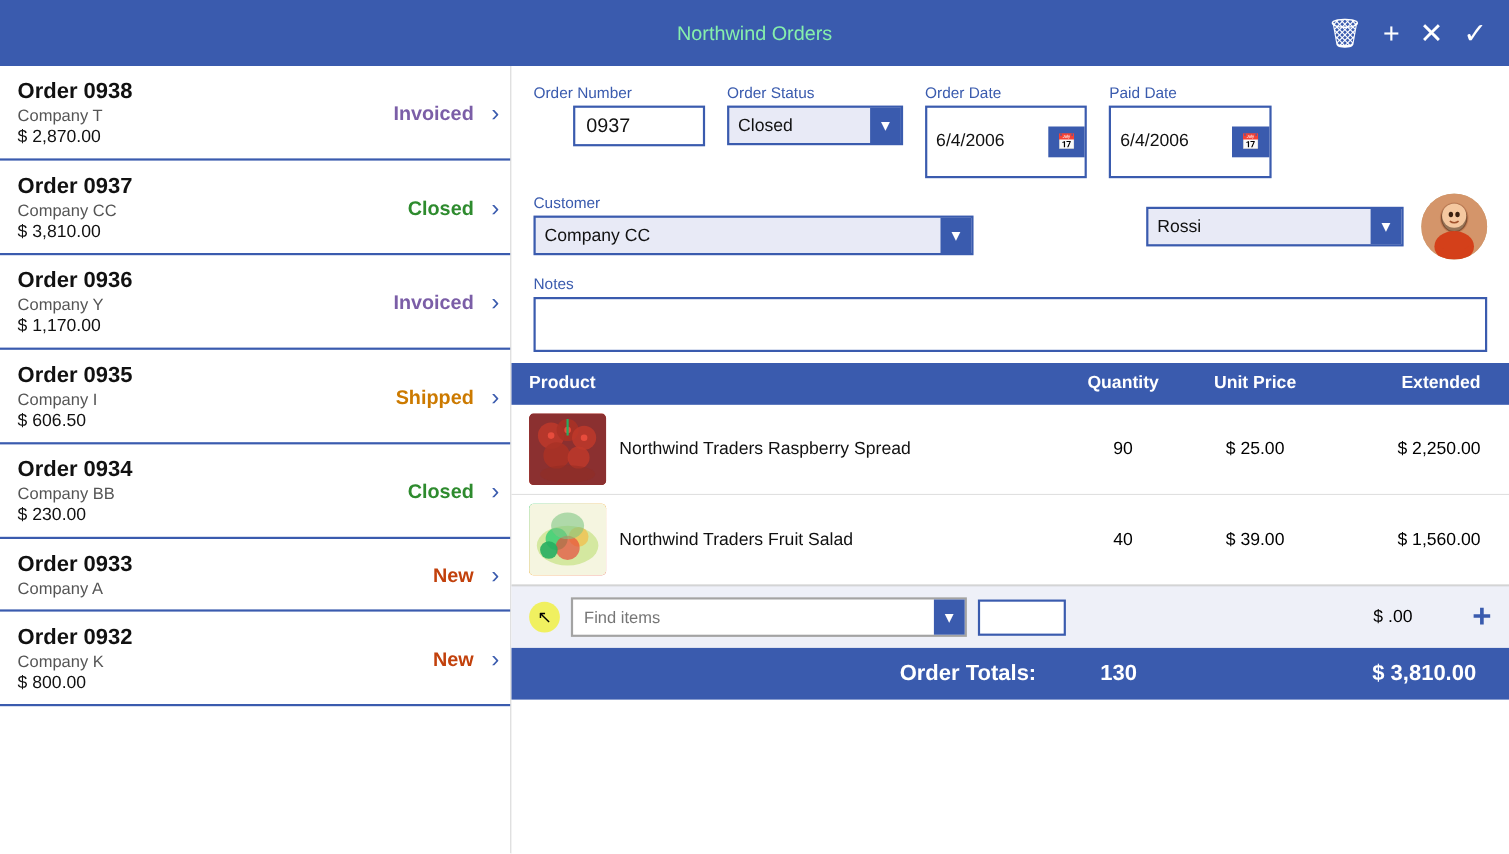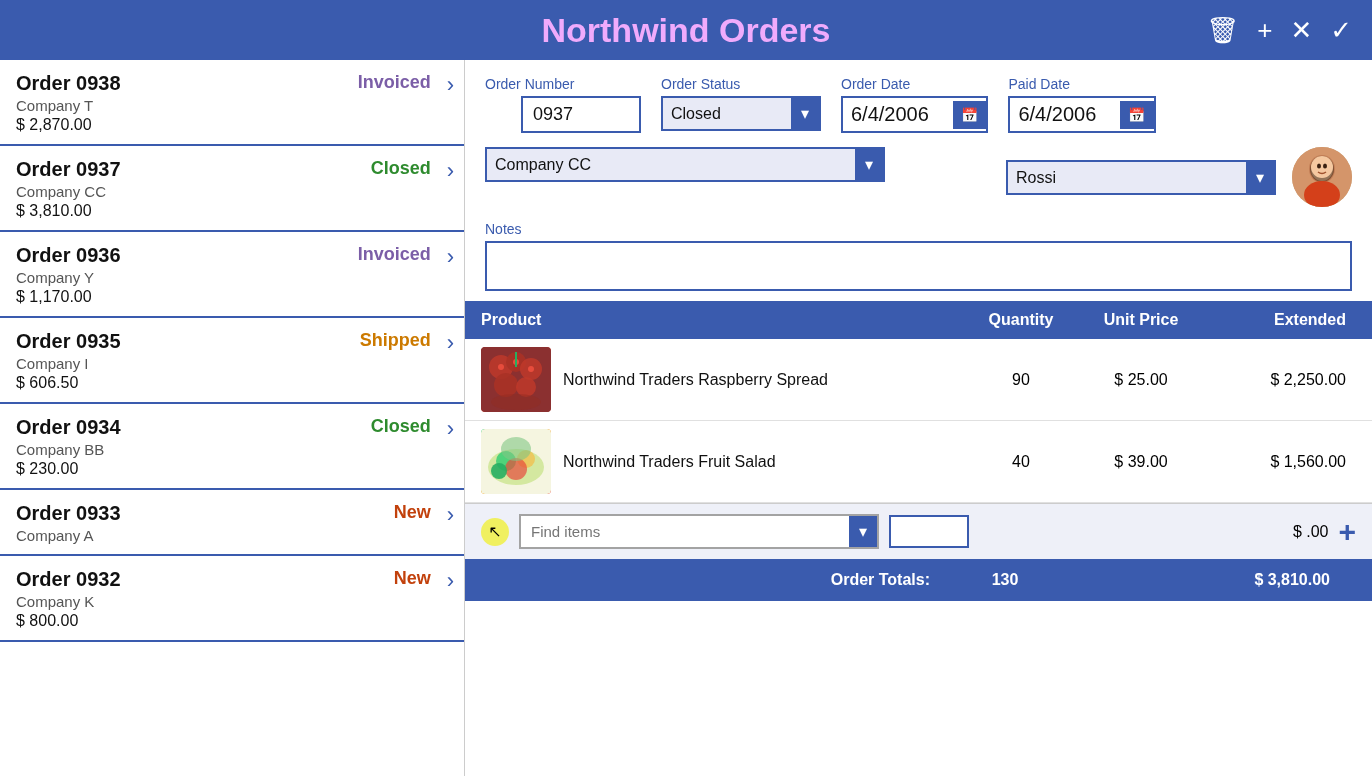--- a/index.html
+++ b/index.html
@@ -9,23 +9,23 @@
     .app-header {
       background: #3a5bae;
       color: white;
       display: flex;
       align-items: center;
       justify-content: center;
       height: 60px;
       position: relative;
     }
     .app-title {
-      font-size: 34px;
-      font-weight: bold;
-      color: #f0abfc;
+      font-size: 18px;
+      font-weight: normal;
+      color: #86efac;
     }
     .header-icons {
       position: absolute;
       right: 20px;
       display: flex;
       gap: 18px;
       align-items: center;
     }
     .header-icon {
       color: white;
@@ -41,21 +41,21 @@
 
     
     .left-panel {
       width: 465px;
       border-right: 1px solid #ccc;
       overflow-y: auto;
       background: #fff;
     }
     .order-item {
       display: flex;
-      align-items: flex-start;
+      align-items: center;
       padding: 12px 10px 10px 16px;
       border-bottom: 2px solid #3a5bae;
       cursor: pointer;
       position: relative;
     }
     .order-info {
       flex: 1;
     }
     .order-name {
       font-size: 20px;
@@ -154,23 +154,23 @@
     }
     .date-wrapper {
       display: flex;
       align-items: center;
       border: 2px solid #3a5bae;
       background: #fff;
     }
     .date-input {
       border: none;
       background: transparent;
-      font-size: 20px;
+      font-size: 16px;
       color: #111;
-      padding: 5px 8px;
+      padding: 22px 8px;
       outline: none;
       width: 110px;
     }
     .date-btn {
       background: #3a5bae;
       color: white;
       border: none;
       padding: 6px 8px;
       font-size: 14px;
       cursor: pointer;
@@ -292,38 +292,37 @@
       border: 2px solid #3a5bae;
       width: 80px;
       padding: 6px 8px;
       font-size: 15px;
       outline: none;
     }
     .price-display {
       font-size: 16px;
       margin-left: auto;
       min-width: 80px;
-      text-align: right;
     }
     .add-btn {
       background: none;
       border: none;
       color: #3a5bae;
       font-size: 30px;
       cursor: pointer;
       font-weight: bold;
     }
 
     
     .totals-row {
       display: flex;
       background: #3a5bae;
       color: white;
-      padding: 12px 32px;
-      font-size: 16px;
+      padding: 12px 20px;
+      font-size: 20px;
       font-weight: bold;
       align-items: center;
       justify-content: space-between;
     }
     .totals-label { flex: 1; text-align: right; margin-right: 20px; }
     .totals-qty { width: 110px; text-align: center; }
     .totals-extended { width: 150px; text-align: right; padding-right: 10px; }
   </style>
 </head>
 <body>
@@ -438,30 +437,31 @@
           <label class="form-label">Paid Date</label>
           <div class="date-wrapper">
             <input class="date-input" value="6/4/2006" style="">
             <button class="date-btn">📅</button>
           </div>
         </div>
       </div>
 
       <div class="form-row">
         <div class="form-group" style="flex:1;">
+          <label class="form-label">Customer</label>
           <div class="dropdown-wrapper" style="width:400px;">
             <select class="dropdown-select">
               <option>Company CC</option>
             </select>
             <button class="dropdown-btn">▾</button>
           </div>
         </div>
         <div class="form-group">
           <div style="display:flex;align-items:center;gap:6px;">
-            <div class="dropdown-wrapper" style="width:270px;">
+            <div class="dropdown-wrapper" style="width:234px;">
               <select class="dropdown-select">
                 <option>Rossi</option>
               </select>
               <button class="dropdown-btn">▾</button>
             </div>
             <div class="employee-avatar">
 
               <svg width="60" height="60" viewBox="0 0 60 60" xmlns="http://www.w3.org/2000/svg">
                 <rect width="60" height="60" fill="#d4956a"></rect>
                 <ellipse cx="30" cy="22" rx="13" ry="14" fill="#c17d55"></ellipse>

